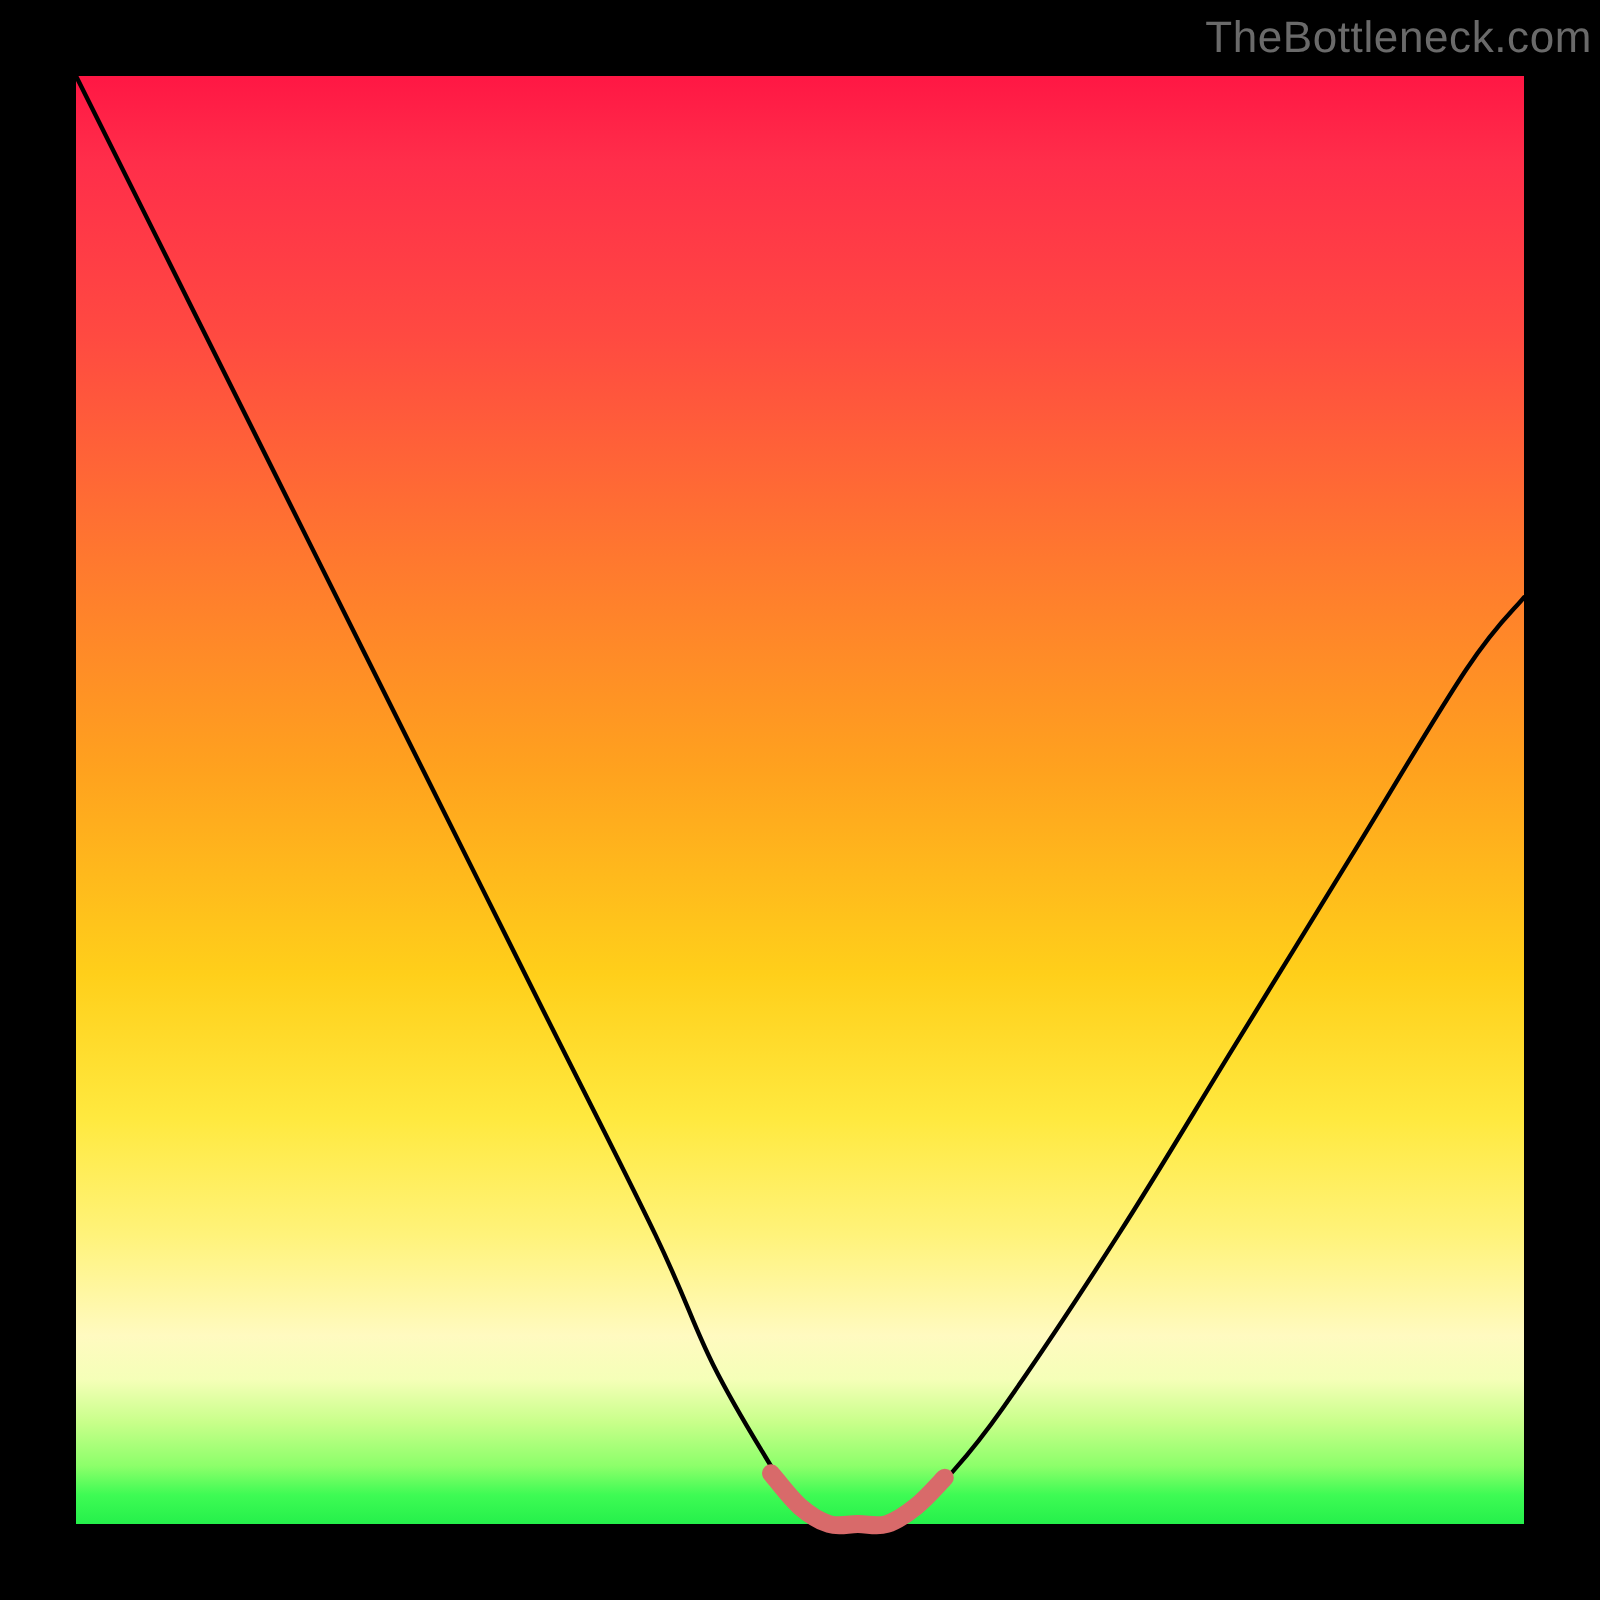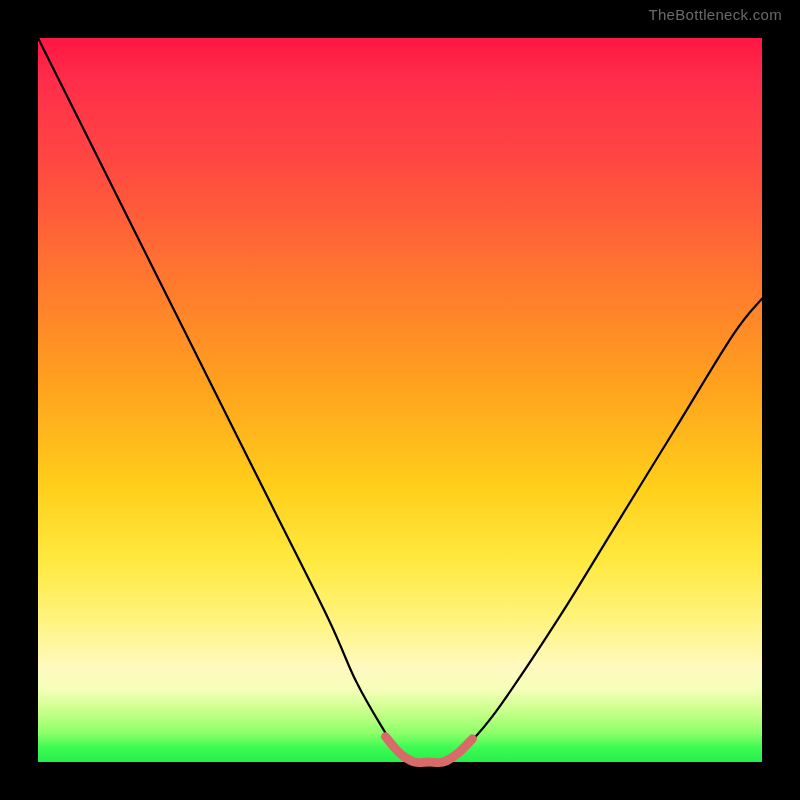--- a/index.html
+++ b/index.html
@@ -38,23 +38,23 @@
       #f5ffb8 90%,
       #c8ff8a 93%,
       #8cff6a 96%,
       #3efb54 98%,
       #25f04b 100%
     );
   }
   .watermark {
     position: absolute;
     top: 6px;
-    right: 18px;
+    right: 4px;
     color: #6a6a6a;
-    font-size: 15px;
+    font-size: 22px;
     letter-spacing: 0.3px;
     font-weight: 400;
   }
   svg.curve {
     position: absolute;
     left: 0;
     top: 0;
     width: 724px;
     height: 724px;
     overflow: visible;

